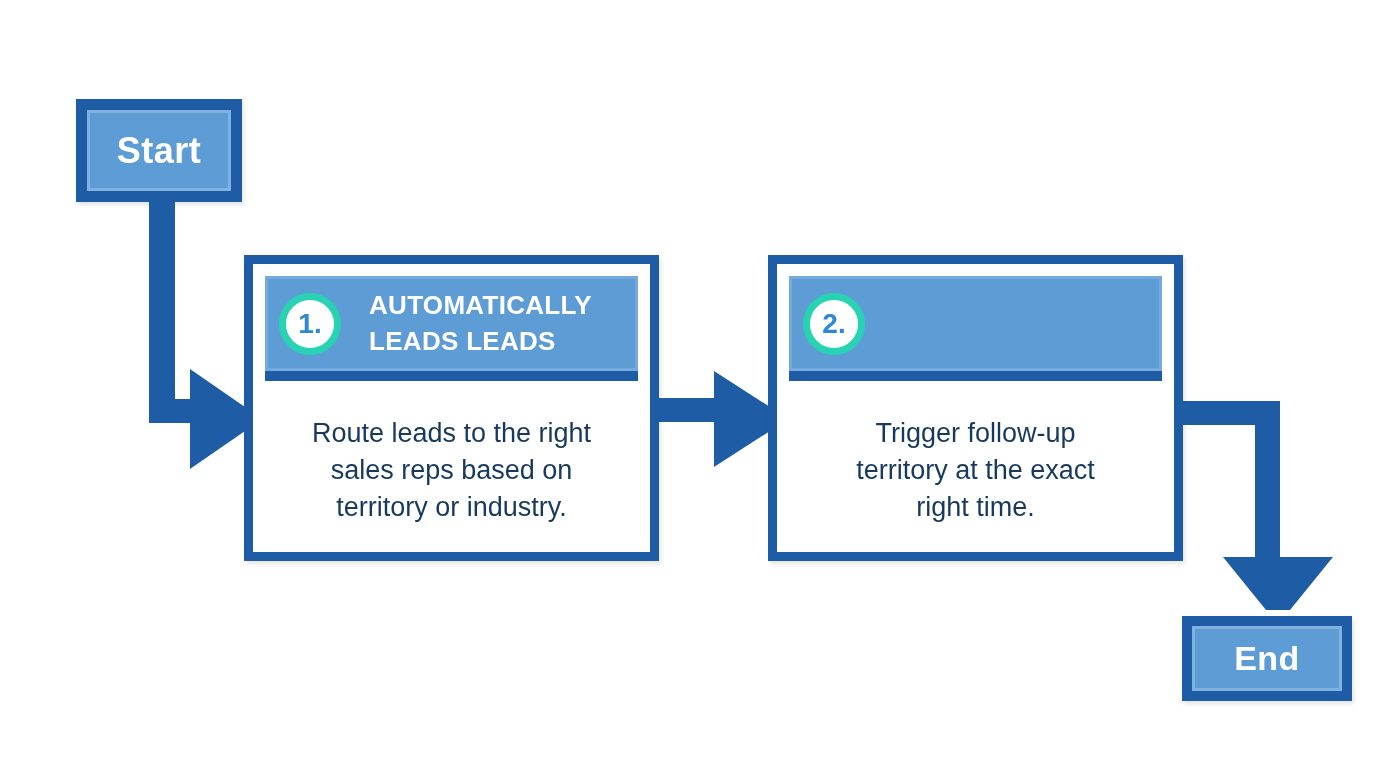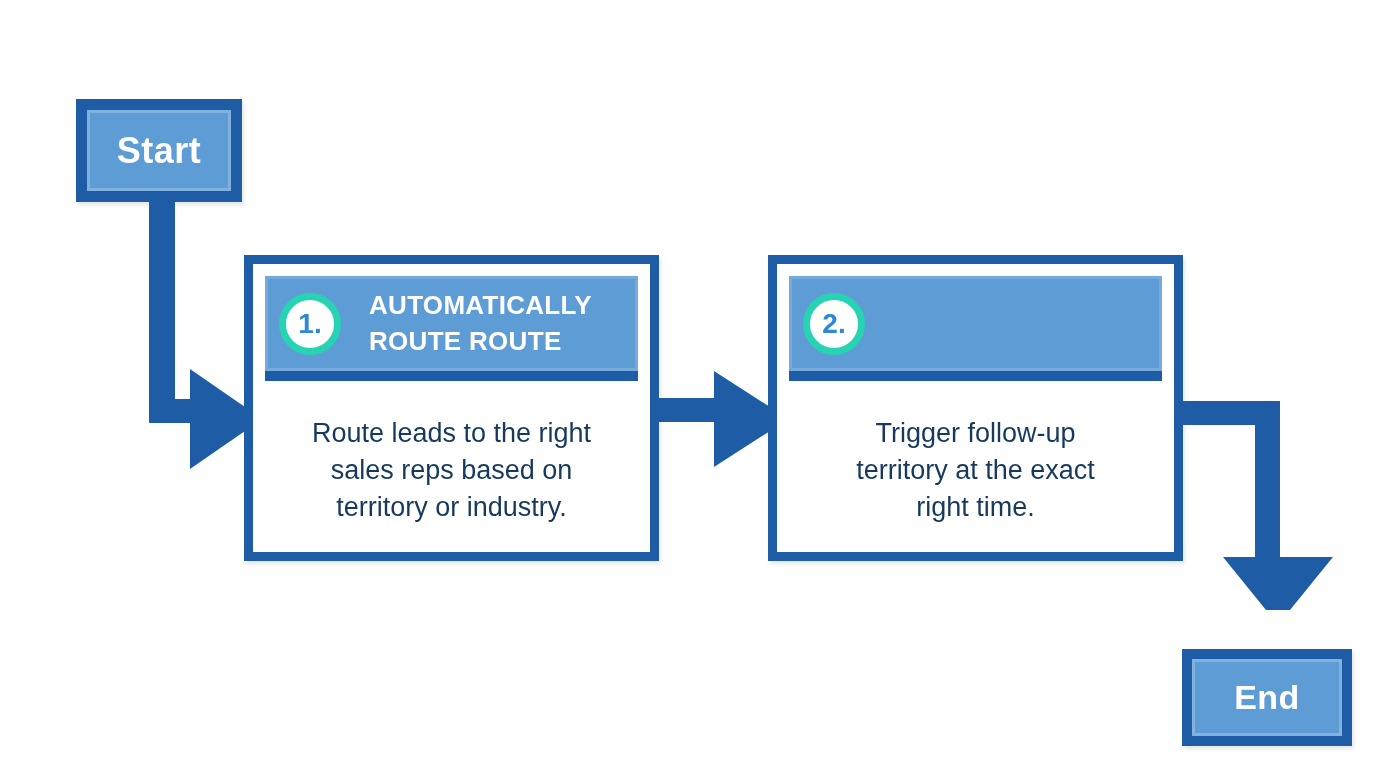--- a/index.html
+++ b/index.html
@@ -26,21 +26,21 @@
   .terminal {
     position: absolute;
     border: 11px solid var(--blue-dark);
     background: var(--blue-fill);
     display: flex;
     align-items: center;
     justify-content: center;
     box-shadow: inset 0 0 0 3px rgba(255,255,255,0.22), 2px 3px 4px rgba(0,0,0,0.10);
   }
   .terminal-start { left: 52px; top: 75px; width: 166px; height: 103px; }
-  .terminal-end   { left: 1158px; top: 592px; width: 170px; height: 97px; border-width: 10px; margin-top: 33px; }
+  .terminal-end   { left: 1158px; top: 592px; width: 170px; height: 85px; border-width: 10px; }
   .terminal-label {
     color: var(--white);
     font-weight: bold;
     font-size: 36px;
     letter-spacing: 0.5px;
   }
   .terminal-end .terminal-label { font-size: 34px; }
 
   
   .step {
@@ -144,21 +144,21 @@
 
   <div class="seg seg-start-v"></div>
   <div class="seg seg-start-h"></div>
   <div class="head-right-1"></div>
 
   <div class="step step-1">
     <div class="step-header">
       <div class="badge">
         <span>1.</span>
       </div>
-      <div class="step-title">AUTOMATICALLY ROUTE ROUTE</div>
+      <div class="step-title">AUTOMATICALLY LEADS LEADS</div>
     </div>
     <div class="step-body">
       <div class="step-desc desc-1">Route leads to the right sales reps based on territory or industry.</div>
     </div>
   </div>
 
   <div class="seg seg-mid-h"></div>
   <div class="head-right-2"></div>
 
   <div class="step step-2">

